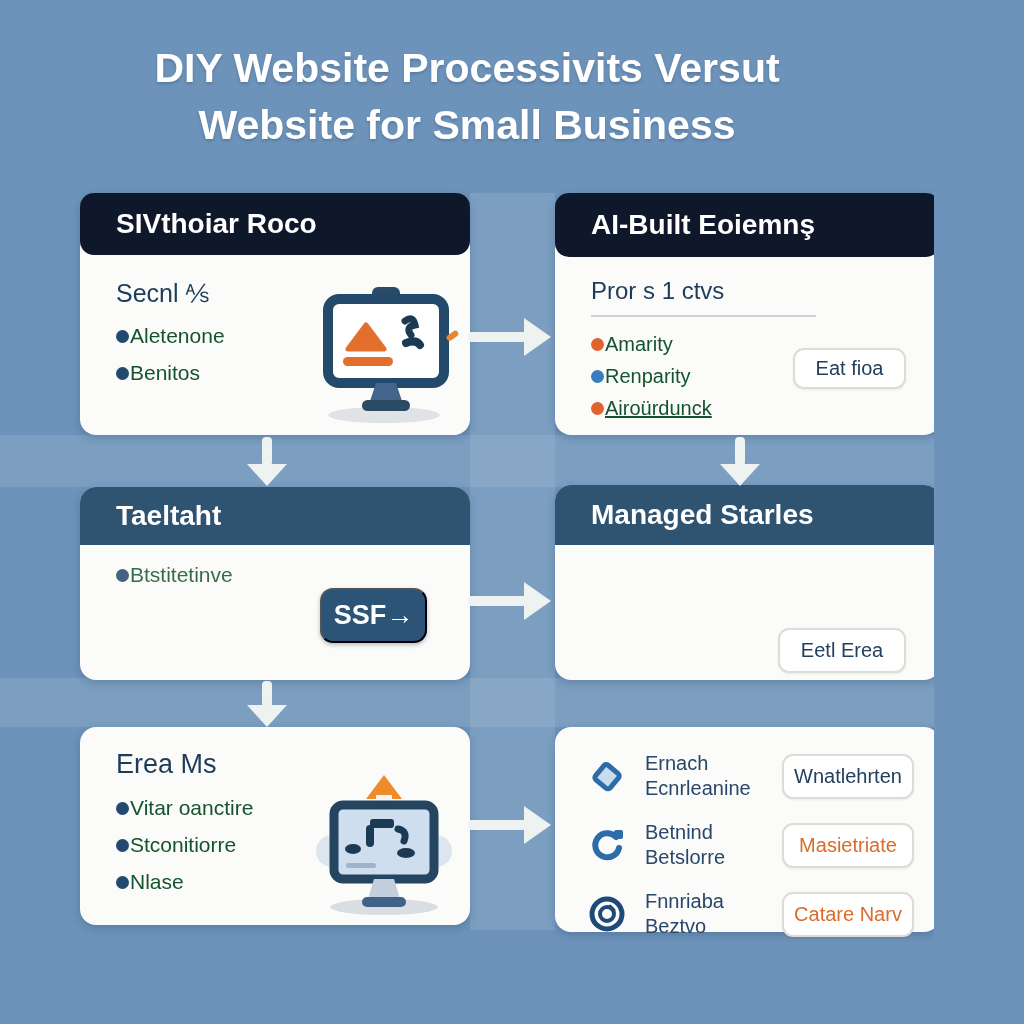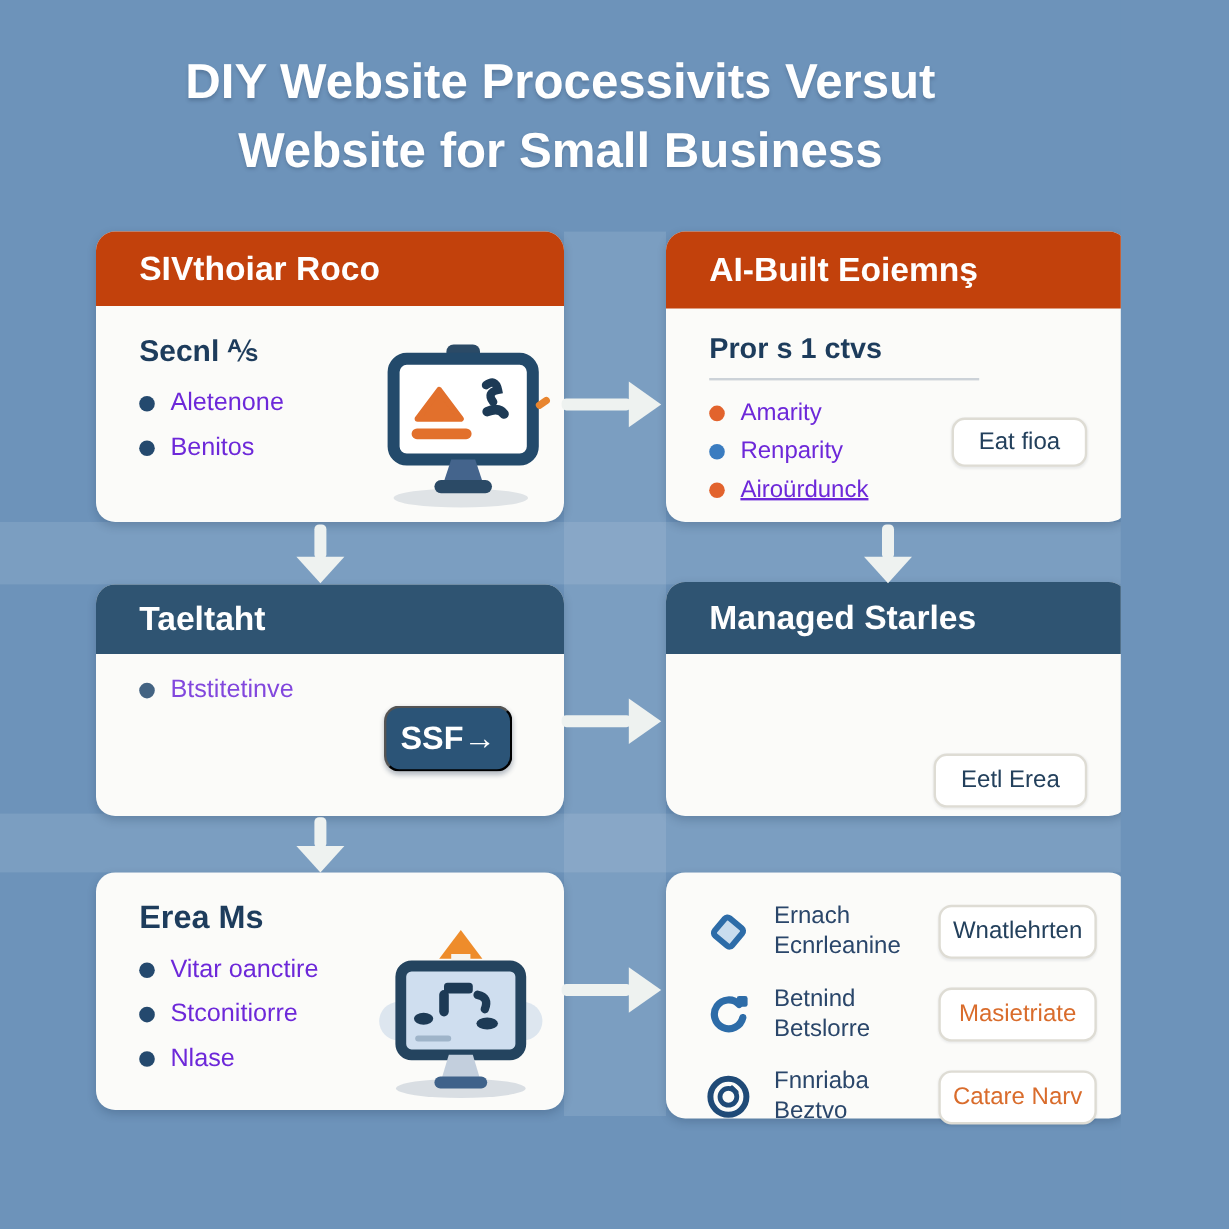--- a/index.html
+++ b/index.html
@@ -16,26 +16,26 @@
   }
   
   .card{
     position:absolute;background:#fbfbf9;border-radius:16px;
     box-shadow:0 3px 8px rgba(20,40,70,0.22);
   }
   .card-header{
     height:62px;border-radius:16px 16px 0 0;display:flex;align-items:center;
     padding-left:36px;color:#ffffff;font-weight:bold;font-size:28px;
   }
-  .hdr-orange{background:#c2410c;}
+  .hdr-orange{background:#0f172a;border-radius:14px;}
   .hdr-navy{background:#2f5472;}
   .card-body{position:relative;padding:24px 20px 0 36px;}
-  .body-heading{color:#1d3c5c;font-weight:bold;font-size:25px;margin:0 0 16px 0;}
-  .bullet{display:flex;align-items:center;gap:13px;margin-bottom:13px;
-          color:#6d28d9;font-size:21px;}
+  .body-heading{color:#1d3c5c;font-weight:normal;font-size:25px;margin:0 0 16px 0;}
+  .bullet{display:flex;align-items:center;gap:1px;margin-bottom:13px;
+          color:#14532d;font-size:21px;}
   .dot{width:13px;height:13px;border-radius:50%;flex:0 0 13px;}
   .dot-navy{background:#24496e;}
   .dot-orange{background:#e2632d;}
   .dot-blue{background:#3a7cc0;}
   .divider{height:2px;background:#ccd2d8;width:225px;margin:-4px 0 16px 0;}
   .pill-btn{
     position:absolute;background:#ffffff;border:2px solid #dedcd4;border-radius:11px;
     display:flex;align-items:center;justify-content:center;
     font-size:20px;color:#23405c;cursor:pointer;box-shadow:0 1px 2px rgba(20,40,70,0.08);
   }

